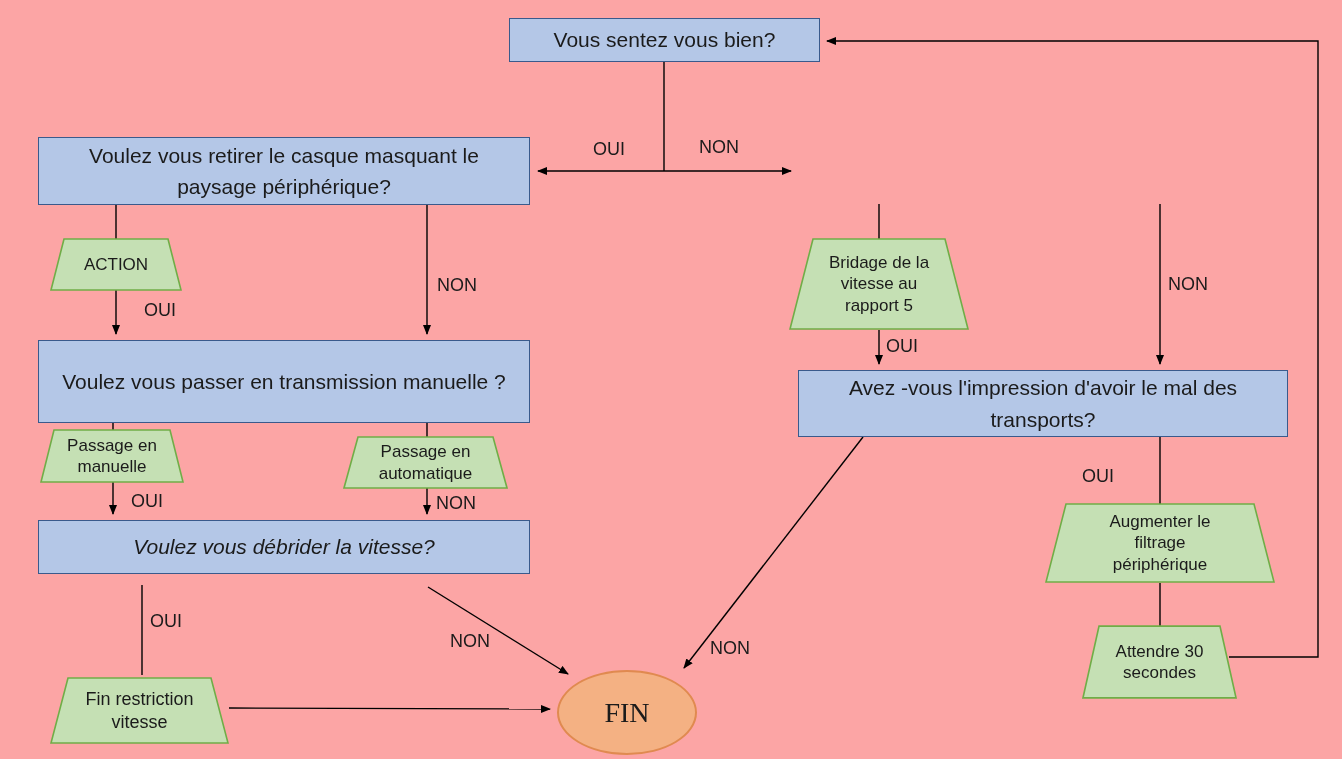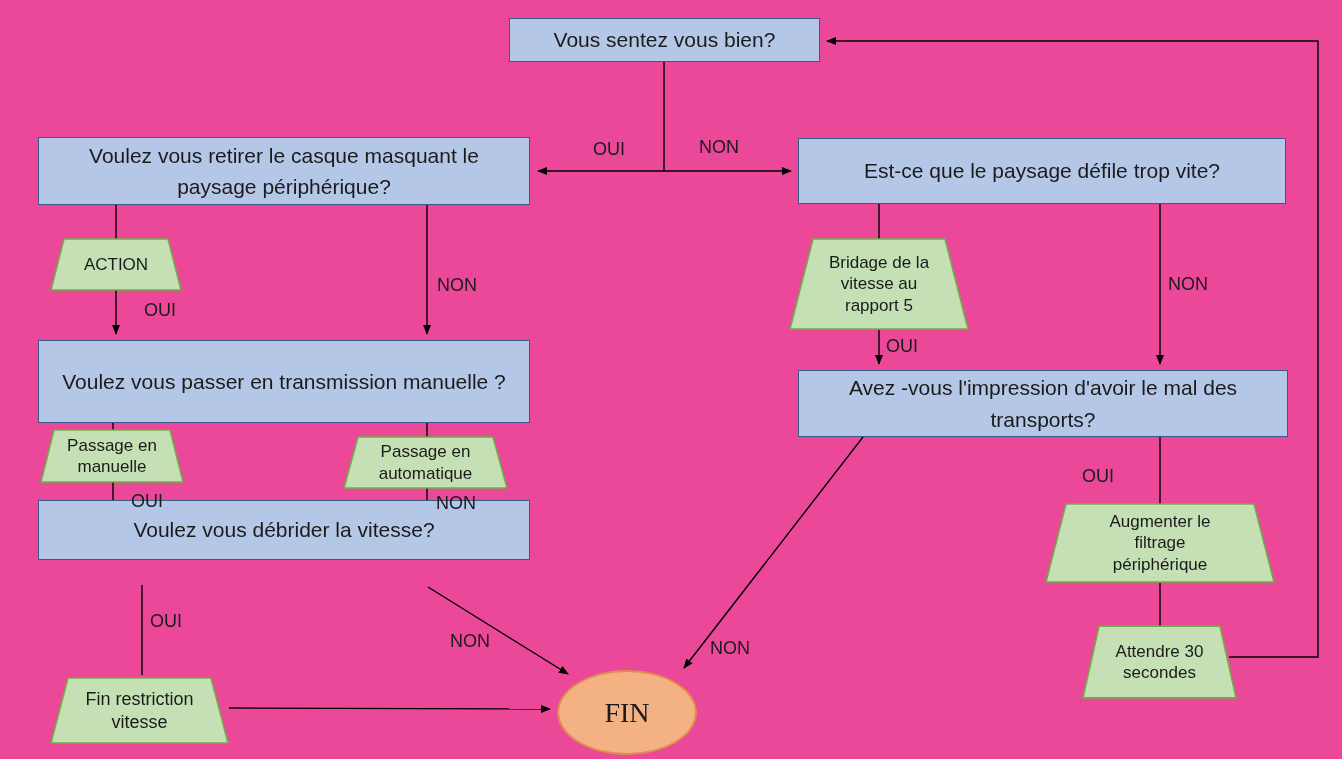--- a/index.html
+++ b/index.html
@@ -1,17 +1,17 @@
 <!DOCTYPE html>
 <html><head>
 <meta charset="utf-8">
 <style>
   html,body{margin:0;padding:0;background:#ffffff;}
   #canvas{
-    position:relative;width:1342px;height:759px;background:#ec4899;
+    position:relative;width:1342px;height:759px;background:#fca5a5;
     font-family:"Liberation Sans", sans-serif;color:#1b1b1b;overflow:hidden;
   }
   .node{position:absolute;display:flex;align-items:center;justify-content:center;text-align:center;box-sizing:border-box;}
   .decision{
     background:var(--decision-fill,#B4C7E7);
     border:1.6px solid var(--decision-border,#3A5A8C);
     font-size:21px;line-height:1.5;padding:0 18px;
   }
   .trap{background:transparent;border:none;}
   .trap .shape{position:absolute;left:0;top:0;width:100%;height:100%;}
@@ -61,29 +61,26 @@
   </svg>
 
   <div class="node decision z2" style="left:509px;top:18px;width:311px;height:44px;">
     <span>Vous sentez vous bien?</span>
   </div>
 
   <div class="node decision z2" style="left:38px;top:137px;width:492px;height:68px;">
     <span>Voulez vous retirer le casque masquant le paysage périphérique?</span>
   </div>
 
-  <div class="node decision z2" style="left:798px;top:138px;width:488px;height:66px;">
-    <span>Est-ce que le paysage défile trop vite?</span>
-  </div>
 
   <div class="node decision z2" style="left:38px;top:340px;width:492px;height:83px;">
     <span>Voulez vous passer en transmission manuelle ?</span>
   </div>
 
-  <div class="node decision z2" style="left:38px;top:500px;width:492px;height:60px;">
+  <div class="node decision z2" style="left:38px;top:520px;width:492px;height:54px;font-style:italic;">
     <span>Voulez vous débrider la vitesse?</span>
   </div>
 
   <div class="node decision z2" style="left:798px;top:370px;width:490px;height:67px;align-items:center;">
     <span>Avez -vous l'impression d'avoir le mal des transports?</span>
   </div>
 
   <div class="node trap z2" style="left:50px;top:238px;width:132px;height:53px;">
     <svg class="shape" viewBox="0 0 132 53" preserveAspectRatio="none">
       <polygon points="14,1 118,1 131,52 1,52"></polygon>

